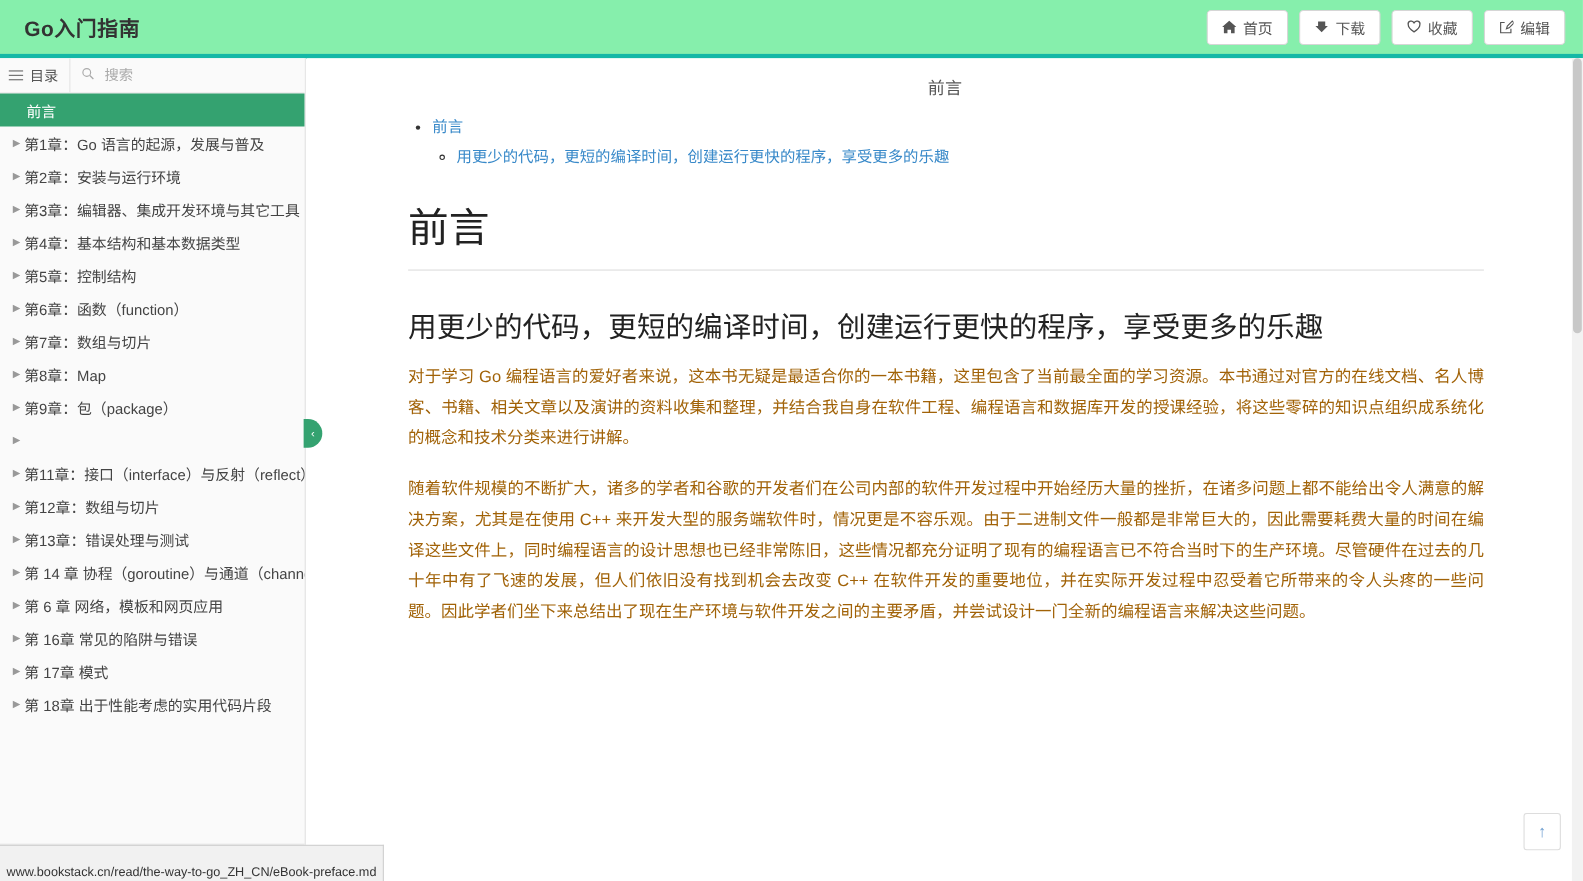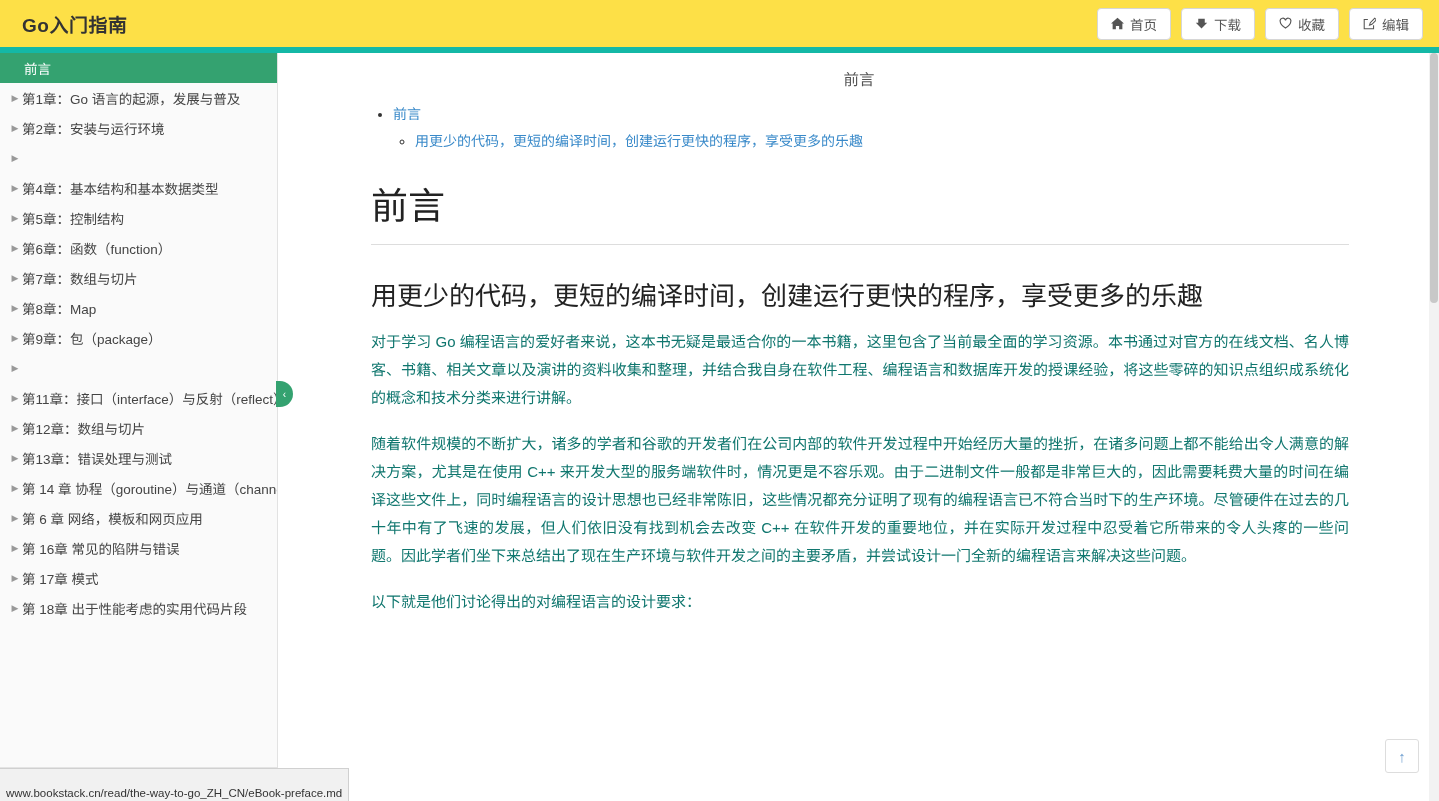--- a/index.html
+++ b/index.html
@@ -7,22 +7,22 @@
     margin: 0; padding: 0;
     width: 1439px; height: 801px;
     overflow: hidden;
     font-family: "Liberation Sans", "DejaVu Sans", sans-serif;
     background: #ffffff;
     color: #333;
   }
   
   .topbar {
     position: absolute; top: 0; left: 0; width: 1439px; height: 53px;
-    background: #fde047;
-    border-bottom: 6px solid #14b8a6;
+    background: #86efac;
+    border-bottom: 4px solid #14b8a6;
     display: flex; align-items: center; justify-content: space-between;
     padding: 0 16px 0 22px;
   }
   .book-title {
     font-size: 19px; font-weight: bold; color: #333; letter-spacing: 0.5px;
   }
   .top-actions { display: flex; gap: 10px; align-items: flex-start; }
   .btn {
     height: 32px; min-width: 74px;
     border: 1px solid #d6d6d6; border-radius: 4px;
@@ -115,21 +115,21 @@
   h1.doc-title {
     font-size: 37px; font-weight: normal; color: #222;
     margin: 26px 0 0; padding-bottom: 14px;
     border-bottom: 1px solid #ddd;
   }
   h2.sec-title {
     font-size: 26px; font-weight: normal; color: #222;
     margin: 30px 0 16px;
   }
   p.para {
-    font-size: 15px; line-height: 28px; color: #0f766e;
+    font-size: 15px; line-height: 28px; color: #a16207;
     margin: 4px 0 18px; text-align: justify;
   }
   ul.bullets { margin: 0; padding-left: 22px; }
   ul.bullets li { font-size: 15px; line-height: 28px; color: #333; }
   
   .scrolltop {
     position: absolute; right: 20px; bottom: 28px;
     width: 34px; height: 34px; border: 1px solid #ddd; border-radius: 3px;
     background: #fff; color: #6f9fd0;
     display: flex; align-items: center; justify-content: center;
@@ -191,35 +191,55 @@
             <path fill="none" stroke="#555" stroke-width="1.3" d="M14.5 1.5 9 7l-1 3 3-1 5.5-5.5z"></path>
             <path fill="none" stroke="#555" stroke-width="1.3" d="M13 10v4.5H1.5V3H6"></path>
           </svg>
       </span>
       <span>编辑</span>
     </div>
   </div>
 </div>
 
 <div class="sidebar">
+  <div class="sb-head">
+    <div class="toc-btn">
+      <span class="hamburger">
+          <i></i>
+          <i></i>
+          <i></i>
+        </span>
+      <span>目录</span>
+    </div>
+    <div class="search-wrap">
+      <span>
+        <svg width="12" height="12" viewBox="0 0 16 16">
+            <circle cx="6.5" cy="6.5" r="4.7" fill="none" stroke="#aaa" stroke-width="1.4"></circle>
+            <path stroke="#aaa" stroke-width="1.6" d="M10.2 10.2 14.5 14.5"></path>
+          </svg>
+      </span>
+      <input type="text" placeholder="搜索" style="">
+    </div>
+  </div>
 
   <ul class="toc-list">
     <li class="toc-item active">
         <span>前言</span>
       </li>
     <li class="toc-item has-caret">
         <span class="caret">▶</span>
         <span>第1章：Go 语言的起源，发展与普及</span>
       </li>
     <li class="toc-item has-caret">
         <span class="caret">▶</span>
         <span>第2章：安装与运行环境</span>
       </li>
     <li class="toc-item has-caret">
         <span class="caret">▶</span>
+        <span>第3章：编辑器、集成开发环境与其它工具</span>
       </li>
     <li class="toc-item has-caret">
         <span class="caret">▶</span>
         <span>第4章：基本结构和基本数据类型</span>
       </li>
     <li class="toc-item has-caret">
         <span class="caret">▶</span>
         <span>第5章：控制结构</span>
       </li>
     <li class="toc-item has-caret">
@@ -299,21 +319,20 @@
           </li>
         </ul>
       </li>
     </ul>
 
     <h1 class="doc-title">前言</h1>
     <h2 class="sec-title">用更少的代码，更短的编译时间，创建运行更快的程序，享受更多的乐趣</h2>
 
     <p class="para">对于学习 Go 编程语言的爱好者来说，这本书无疑是最适合你的一本书籍，这里包含了当前最全面的学习资源。本书通过对官方的在线文档、名人博客、书籍、相关文章以及演讲的资料收集和整理，并结合我自身在软件工程、编程语言和数据库开发的授课经验，将这些零碎的知识点组织成系统化的概念和技术分类来进行讲解。</p>
     <p class="para">随着软件规模的不断扩大，诸多的学者和谷歌的开发者们在公司内部的软件开发过程中开始经历大量的挫折，在诸多问题上都不能给出令人满意的解决方案，尤其是在使用 C++ 来开发大型的服务端软件时，情况更是不容乐观。由于二进制文件一般都是非常巨大的，因此需要耗费大量的时间在编译这些文件上，同时编程语言的设计思想也已经非常陈旧，这些情况都充分证明了现有的编程语言已不符合当时下的生产环境。尽管硬件在过去的几十年中有了飞速的发展，但人们依旧没有找到机会去改变 C++ 在软件开发的重要地位，并在实际开发过程中忍受着它所带来的令人头疼的一些问题。因此学者们坐下来总结出了现在生产环境与软件开发之间的主要矛盾，并尝试设计一门全新的编程语言来解决这些问题。</p>
-    <p class="para">以下就是他们讨论得出的对编程语言的设计要求：</p>
 
   </div>
 
   <div class="scrolltop">
     <span>↑</span>
   </div>
 </div>
 
 <div class="vscroll">
   <div class="thumb"></div>

